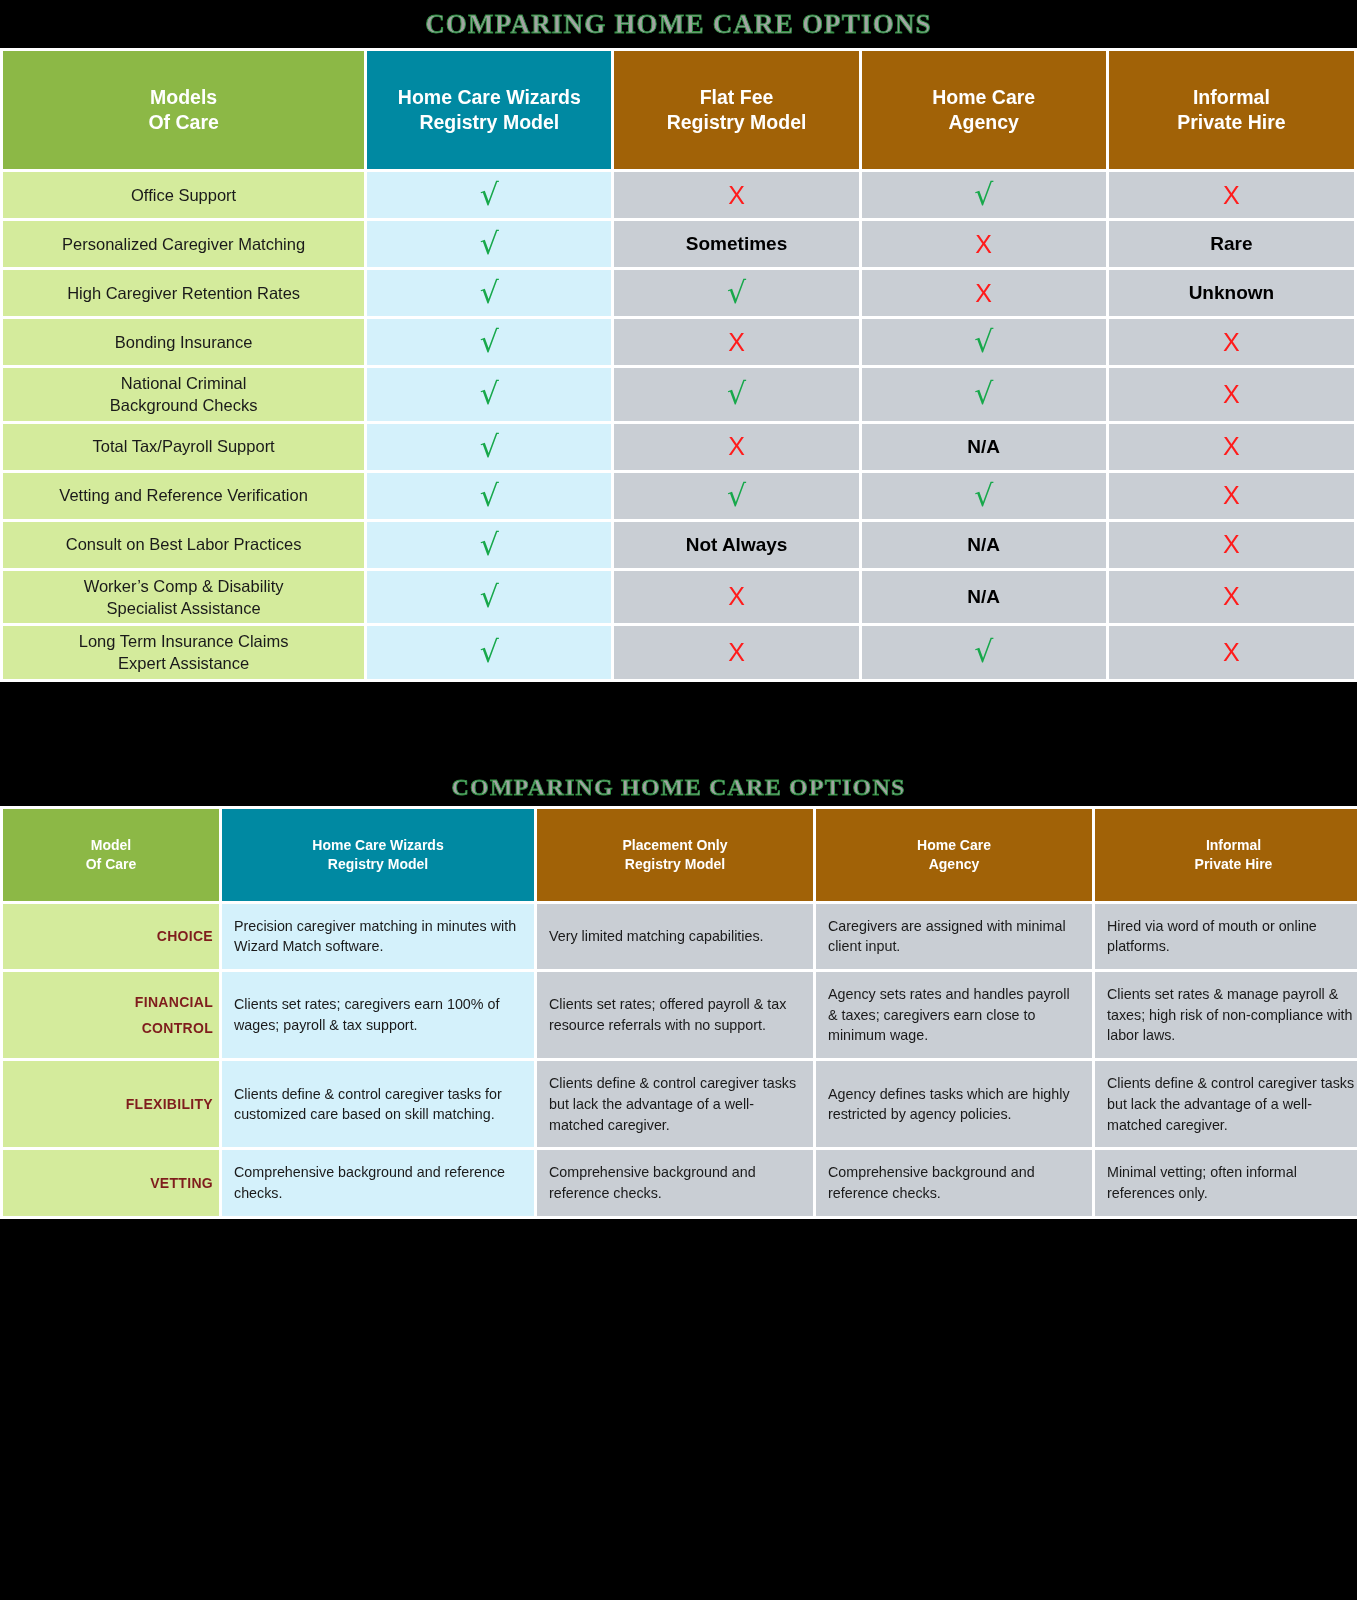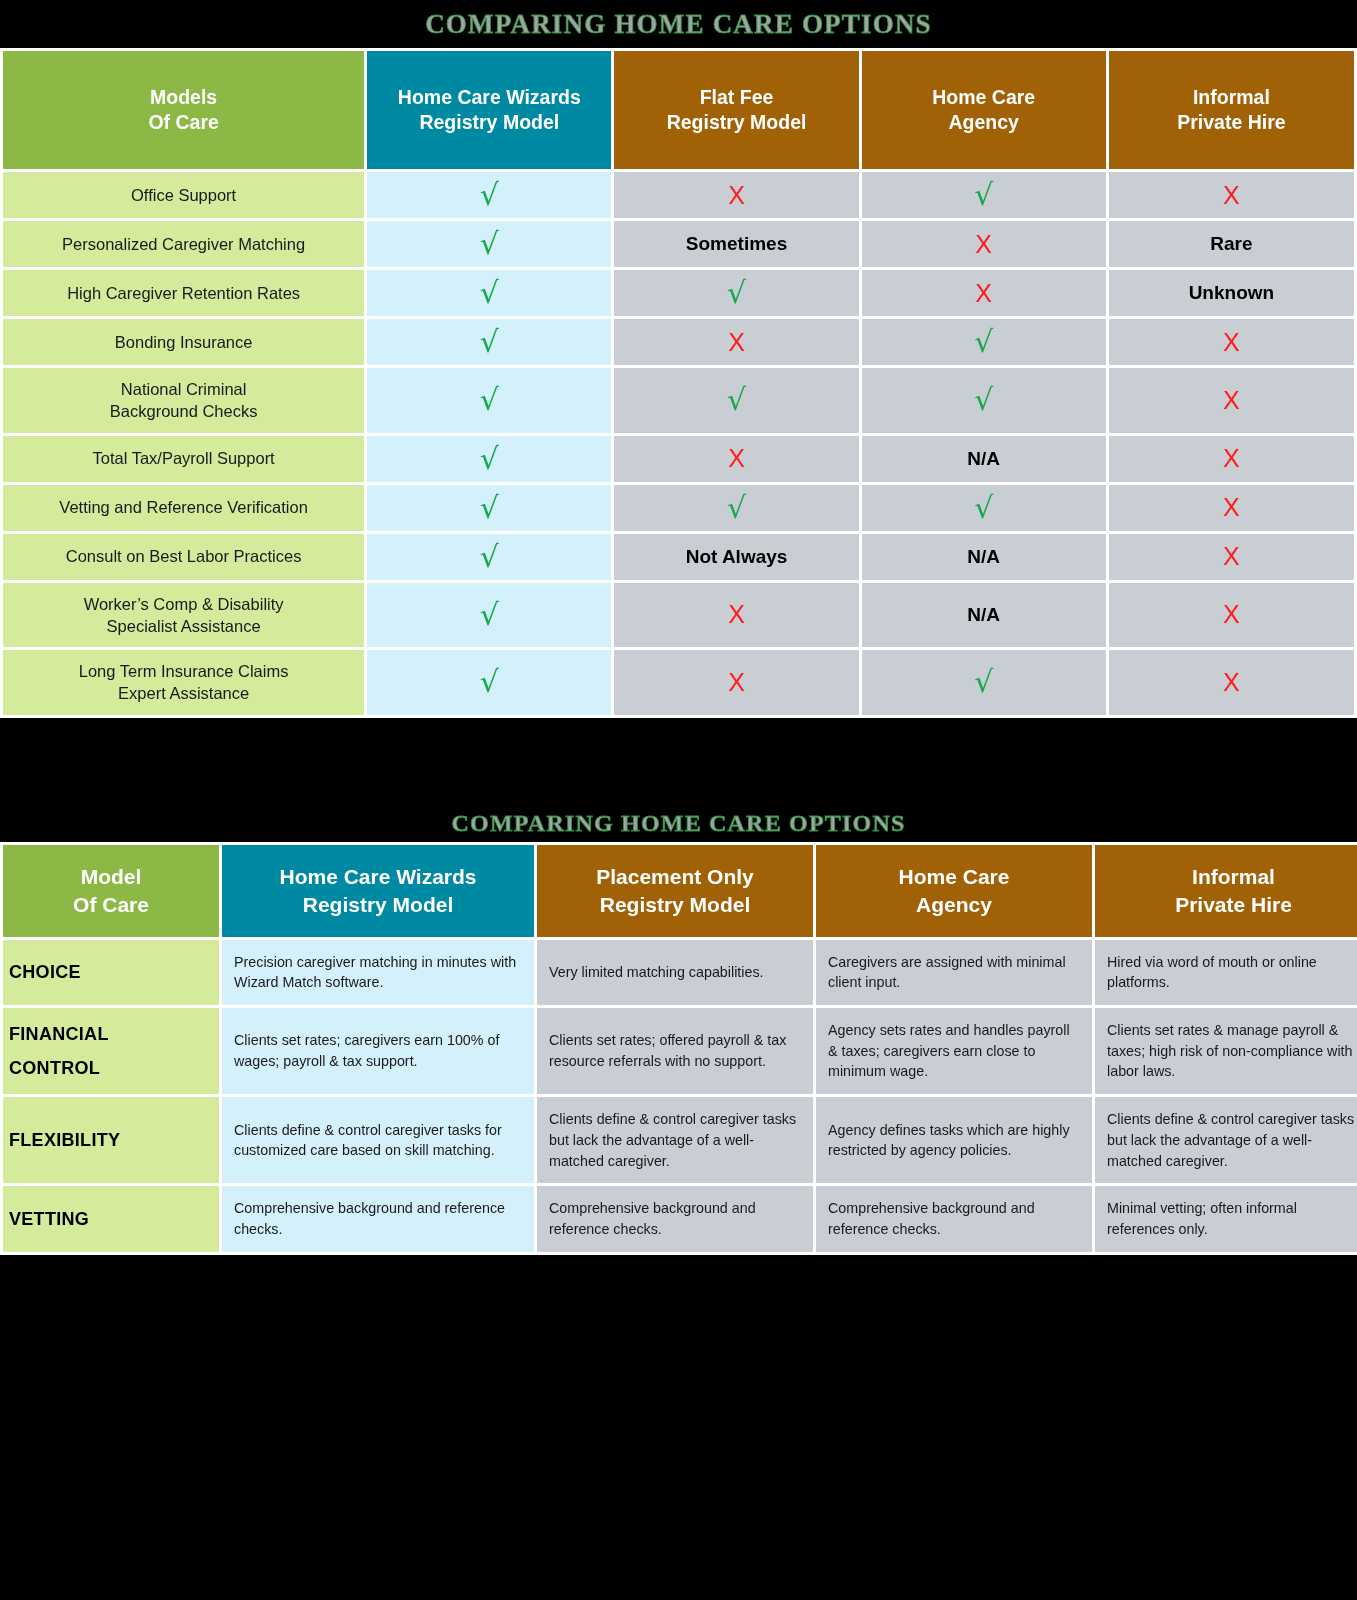--- a/index.html
+++ b/index.html
@@ -65,21 +65,21 @@
   .c-lgray  { background: #C9CED4; }
 
   
   #table1 { margin: 0; }
   #table1 .hdr { font-size: 19.5px; height: 118px; }
   #table1 td.label {
     text-align: center;
     font-size: 16.5px;
     color: #1a1a1a;
     line-height: 1.35;
-    padding: 10px 8px;
+    padding: 4px 8px;
   }
   #table1 td.mark {
     text-align: center;
     padding: 8px 4px;
   }
   .glyph-check {
     color: #17A84B;
     font-size: 30px;
     font-weight: normal;
     line-height: 1;
@@ -101,26 +101,26 @@
     color: #000000;
     font-size: 19px;
     font-weight: bold;
     line-height: 1;
   }
 
   
   .gap-band { background: #000000; height: 64px; width: 100%; }
 
   
-  #table2 .hdr { font-size: 21px; height: 92px; }
+  #table2 .hdr { font-size: 14px; height: 92px; }
   #table2 td.cat {
-    text-align: left;
-    font-size: 18px;
-    font-weight: bold;
-    color: #000000;
+    text-align: right;
+    font-size: 14px;
+    font-weight: bold;
+    color: #7f1d1d;
     line-height: 1.9;
     letter-spacing: 0.3px;
     padding: 8px 6px;
   }
   #table2 td.desc {
     text-align: left;
     font-size: 14.3px;
     color: #1a1a1a;
     line-height: 1.45;
     padding: 12px 12px;

